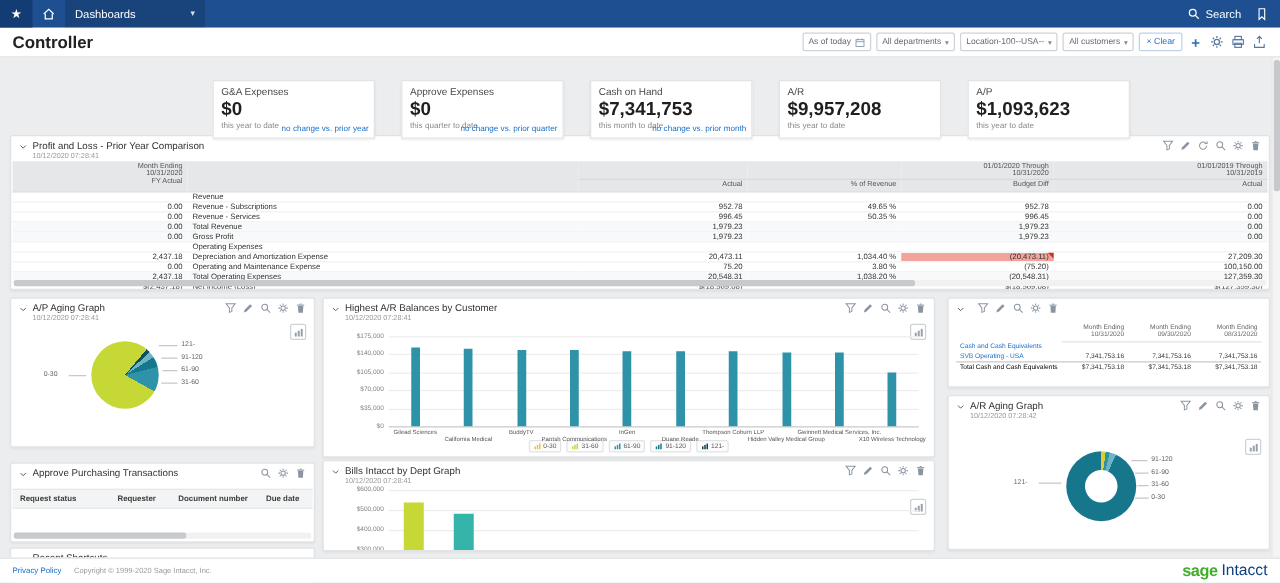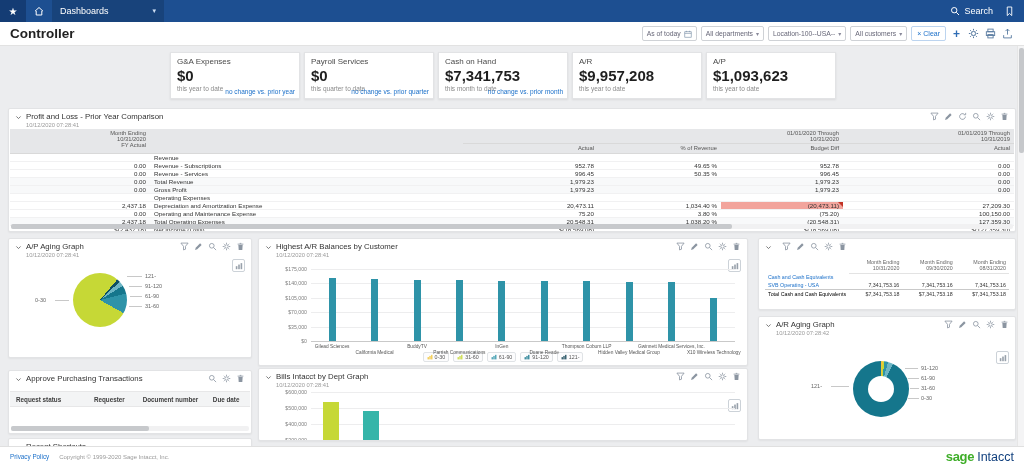--- a/index.html
+++ b/index.html
@@ -25,21 +25,21 @@
 .filters{margin-left:auto;display:flex;align-items:center;gap:4px}
 .fbox{display:flex;align-items:center;gap:3px;height:15px;border:1px solid #cfd2d6;border-radius:2px;background:#fff;padding:0 4px;font-size:6.8px;color:#667}
 .fbox .chev{font-size:6px;color:#889}
 .fbox svg{width:8px;height:8px;color:#788ea6;display:block}
 .clear-btn{display:flex;align-items:center;gap:2px;height:15px;border:1px solid #bcd4ef;border-radius:2px;color:#1a6fc9;font-size:7px;padding:0 5px;background:#fff}
 .hicon{width:13px;height:13px;color:#54779e;display:flex;align-items:center;justify-content:center}
 .hicon svg{width:11px;height:11px;display:block}
 .plus{font-size:12px;color:#2f6db5;font-weight:bold}
 
 
-.kpi-row{position:absolute;left:170px;top:52px;display:flex;gap:4px;z-index:1}
+.kpi-row{position:absolute;left:170px;top:64px;display:flex;gap:21px;z-index:1}
 .kpi-card{position:relative;width:130px;height:47px;background:#fff;border:1px solid #e2e3e5;box-shadow:0 1px 2px rgba(0,0,0,.08);padding:4px 6px}
 .kpi-label{font-size:8px;color:#4a4a4a}
 .kpi-value{font-size:15px;font-weight:bold;color:#1f1f1f;margin-top:1px}
 .kpi-period{font-size:6.5px;color:#8a8a8a;margin-top:1px}
 .kpi-change{position:absolute;right:4px;bottom:3px;font-size:6.5px;color:#1a6fc9}
 
 
 .panel{position:absolute;background:#fff;border:1px solid #e2e3e5;border-radius:2px;box-shadow:0 1px 2px rgba(0,0,0,.05);overflow:hidden}
 .ph{position:relative;padding:3px 6px 1px 6px;display:flex;align-items:flex-start}
 .ph-chevron{width:7px;height:7px;color:#555;margin:2px 4px 0 0;flex:none}
@@ -116,21 +116,21 @@
 
 
 .approve-cols{position:absolute;left:1px;right:1px;top:20px;height:16px;background:#f3f4f5;border-top:1px solid #e7e7e8;border-bottom:1px solid #e7e7e8;display:flex;align-items:center;padding:0 6px}
 .ap-col{font-size:6.3px;font-weight:bold;color:#3c3c3c}
 .ap-col:nth-child(1){width:80px}.ap-col:nth-child(2){width:50px}.ap-col:nth-child(3){width:72px}.ap-col:nth-child(4){width:32px}
 
 
 .footer{position:absolute;left:0;right:0;bottom:0;height:20px;background:#fff;border-top:1px solid #e0e0e0;display:flex;align-items:center;padding:0 10px;z-index:10}
 .f-priv{font-size:6.3px;color:#1a6fc9}
 .f-copy{font-size:6px;color:#9a9a9a;margin-left:10px}
-.f-brand{margin-left:auto;display:flex;align-items:center}
+.f-brand{margin-left:auto;display:flex;align-items:flex-start}
 .f-sage{font-size:13px;font-weight:bold;color:#3fae29;letter-spacing:-.3px}
 .f-intacct{font-size:12.5px;color:#11407e;margin-left:3px}
 </style>
 </head>
 <body>
 
 <div class="screen">
 
   <div class="topnav">
     <div class="tile tile-star">★</div>
@@ -212,21 +212,21 @@
   </div>
 
   <div class="kpi-row">
       <div class="kpi-card">
         <div class="kpi-label">G&amp;A Expenses</div>
         <div class="kpi-value">$0</div>
         <div class="kpi-period">this year to date</div>
         <div class="kpi-change">no change vs. prior year</div>
       </div>
       <div class="kpi-card">
-        <div class="kpi-label">Payroll Services</div>
+        <div class="kpi-label">Approve Expenses</div>
         <div class="kpi-value">$0</div>
         <div class="kpi-period">this quarter to date</div>
         <div class="kpi-change">no change vs. prior quarter</div>
       </div>
       <div class="kpi-card">
         <div class="kpi-label">Cash on Hand</div>
         <div class="kpi-value">$7,341,753</div>
         <div class="kpi-period">this month to date</div>
         <div class="kpi-change">no change vs. prior month</div>
       </div>

